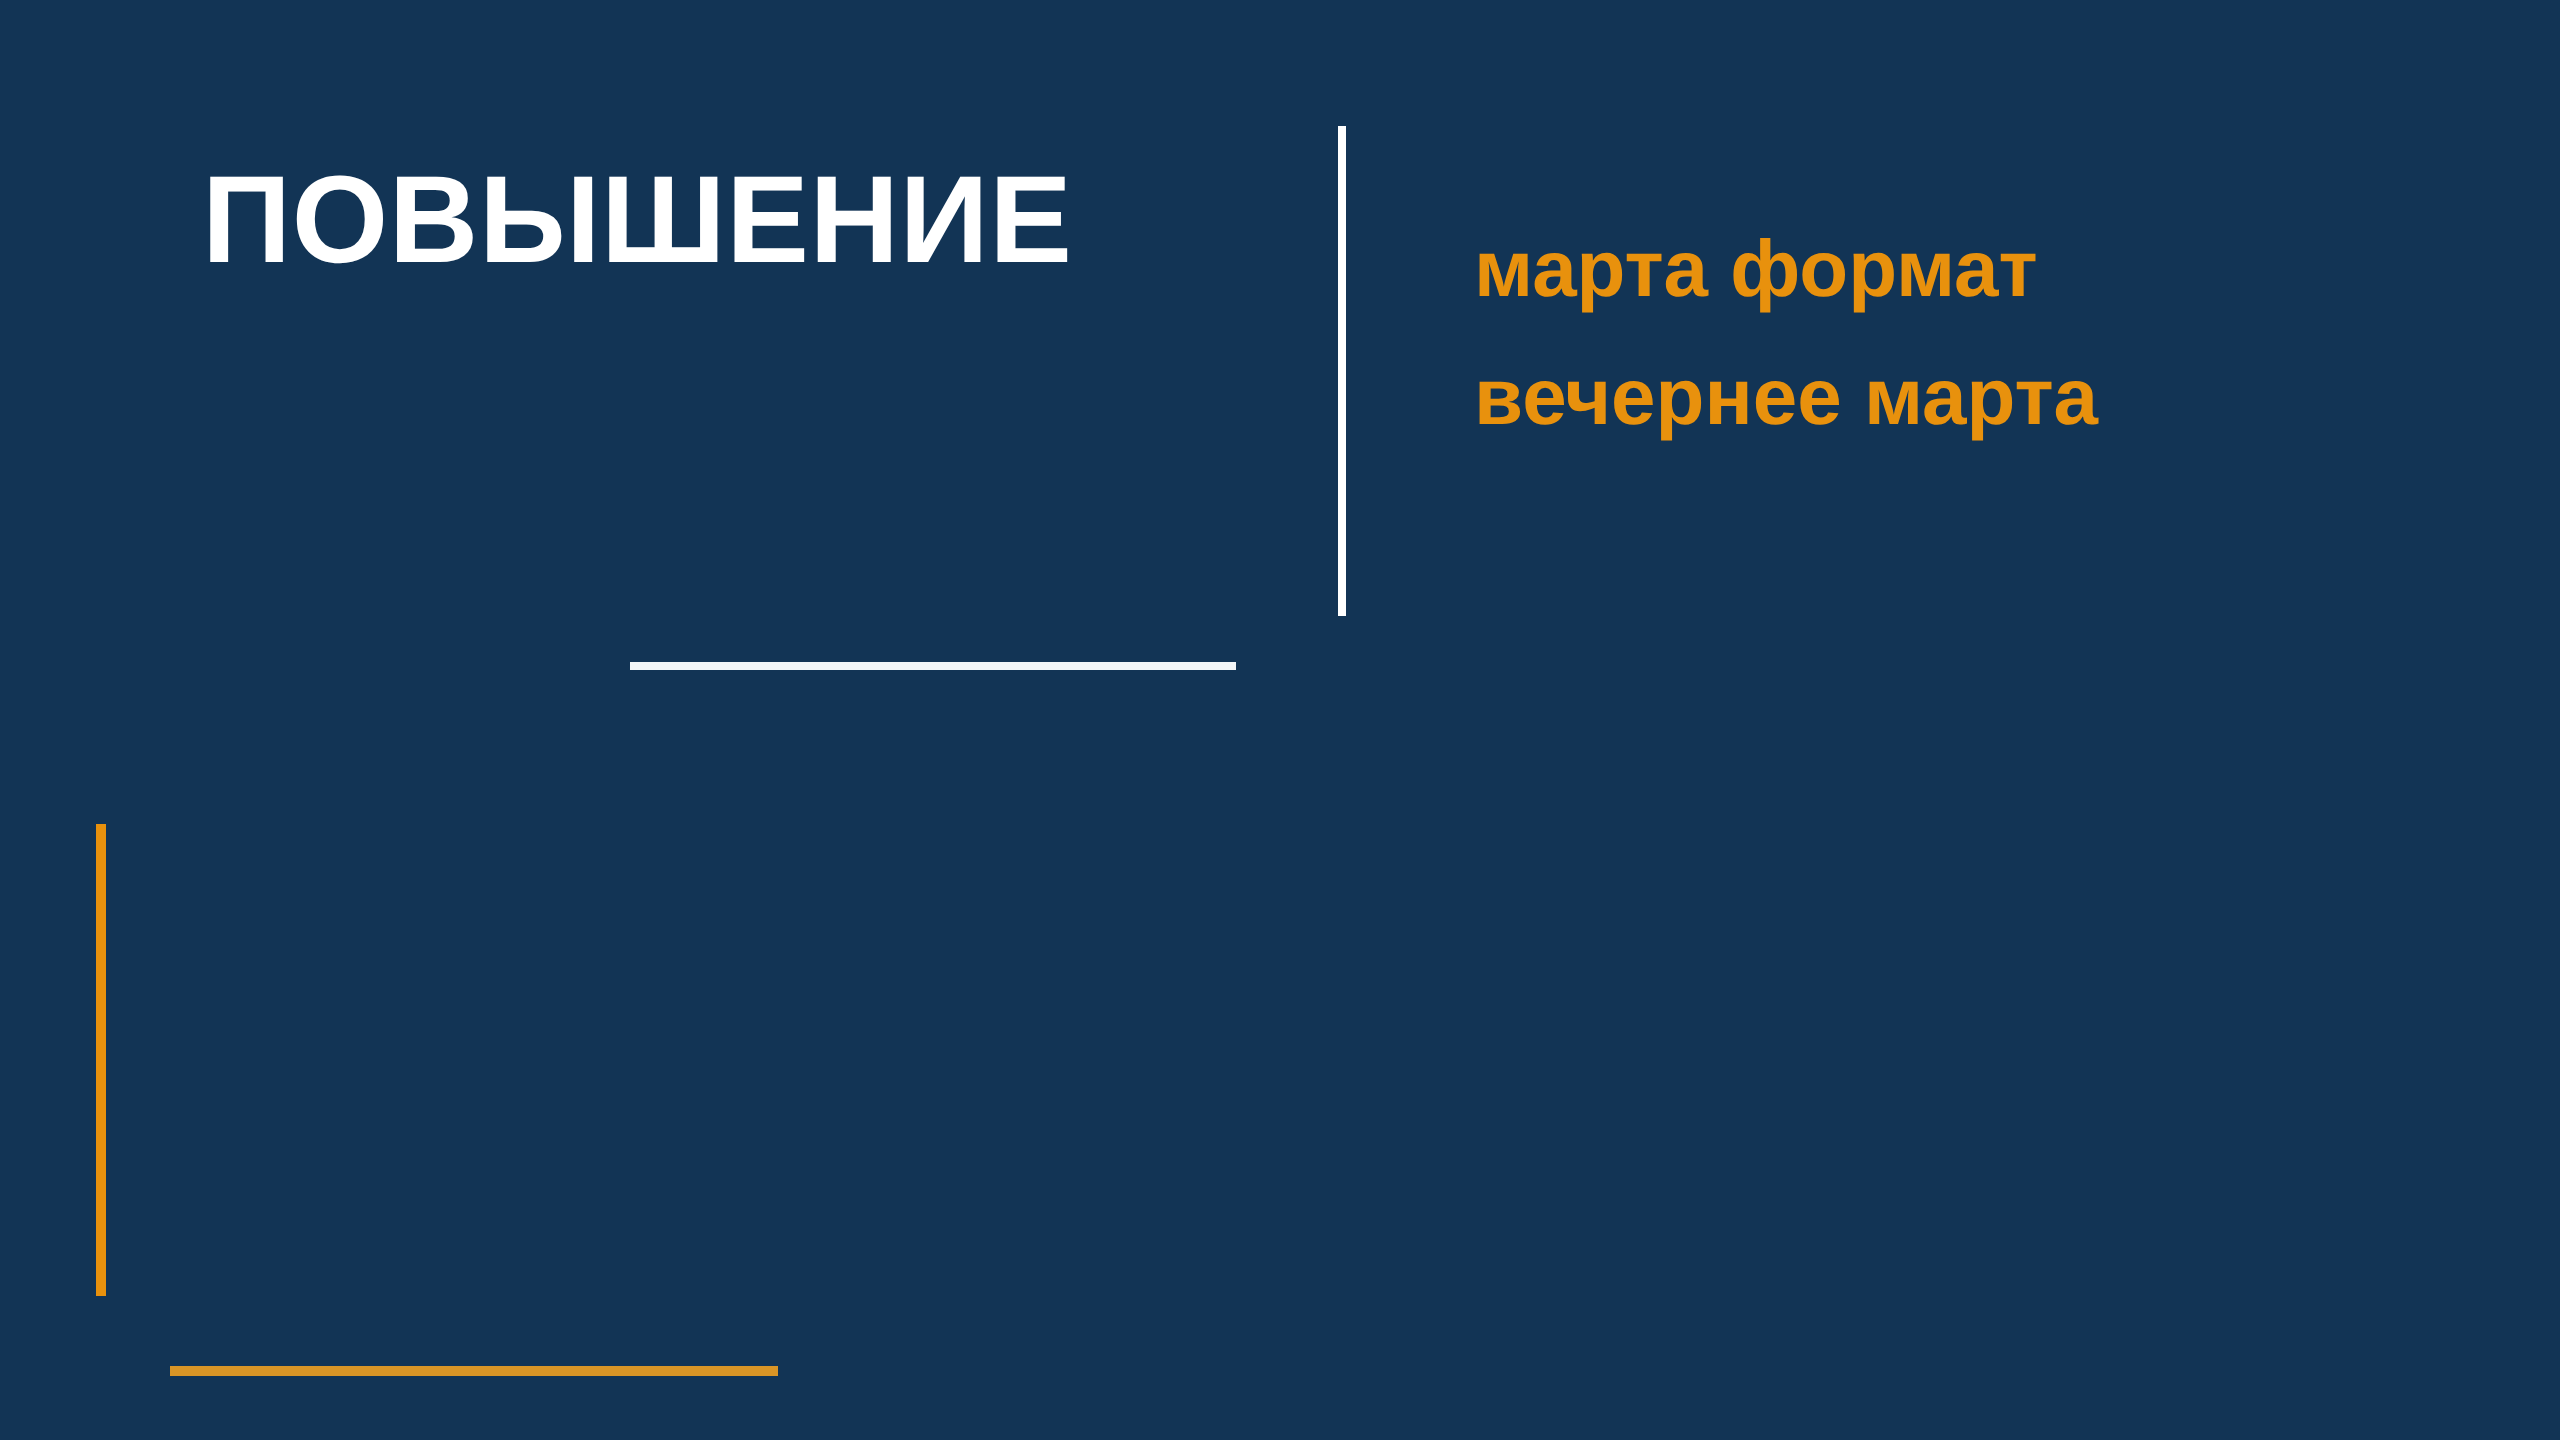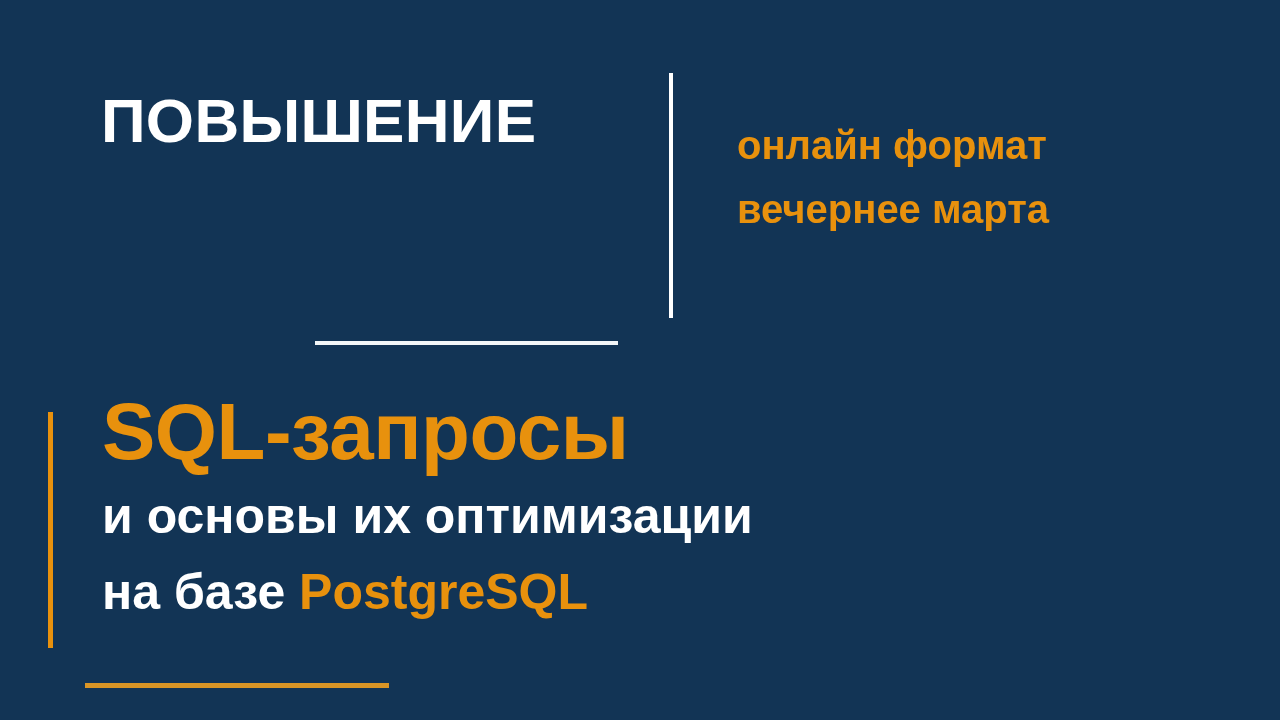--- a/index.html
+++ b/index.html
@@ -19,21 +19,21 @@
     width: 1280px;
     height: 720px;
     background: #123455;
     overflow: hidden;
   }
 
   
   #top-block {
     position: absolute;
     left: 0;
-    top: 16px;
+    top: 6px;
     width: 1280px;
     height: 330px;
   }
 
   #course-kind {
     position: absolute;
     left: 101px;
     top: 62px;
     width: 560px;
     color: #ffffff;
@@ -151,35 +151,30 @@
 
   <div id="top-block">
 
     <div id="course-kind">
       <span class="kline">ПОВЫШЕНИЕ</span>
     </div>
 
     <div id="vertical-rule"></div>
 
     <div id="schedule">
-      <span class="sline">онлайн формат</span>
+      <span class="sline">марта формат</span>
       <span class="sline">вечернее марта</span>
     </div>
 
     <div id="divider-white"></div>
 
   </div>
 
   <div id="bottom-block">
 
     <div id="accent-bar"></div>
 
-    <div id="course-title">
-      <span id="title-main">SQL-запросы</span>
-      <span id="title-sub">и основы их оптимизации</span>
-      <span id="title-platform"><span class="tp-white">на базе </span><span class="tp-orange">PostgreSQL</span></span>
-    </div>
 
     <div id="divider-orange"></div>
 
   </div>
 
 </div>
 
 </body></html>

